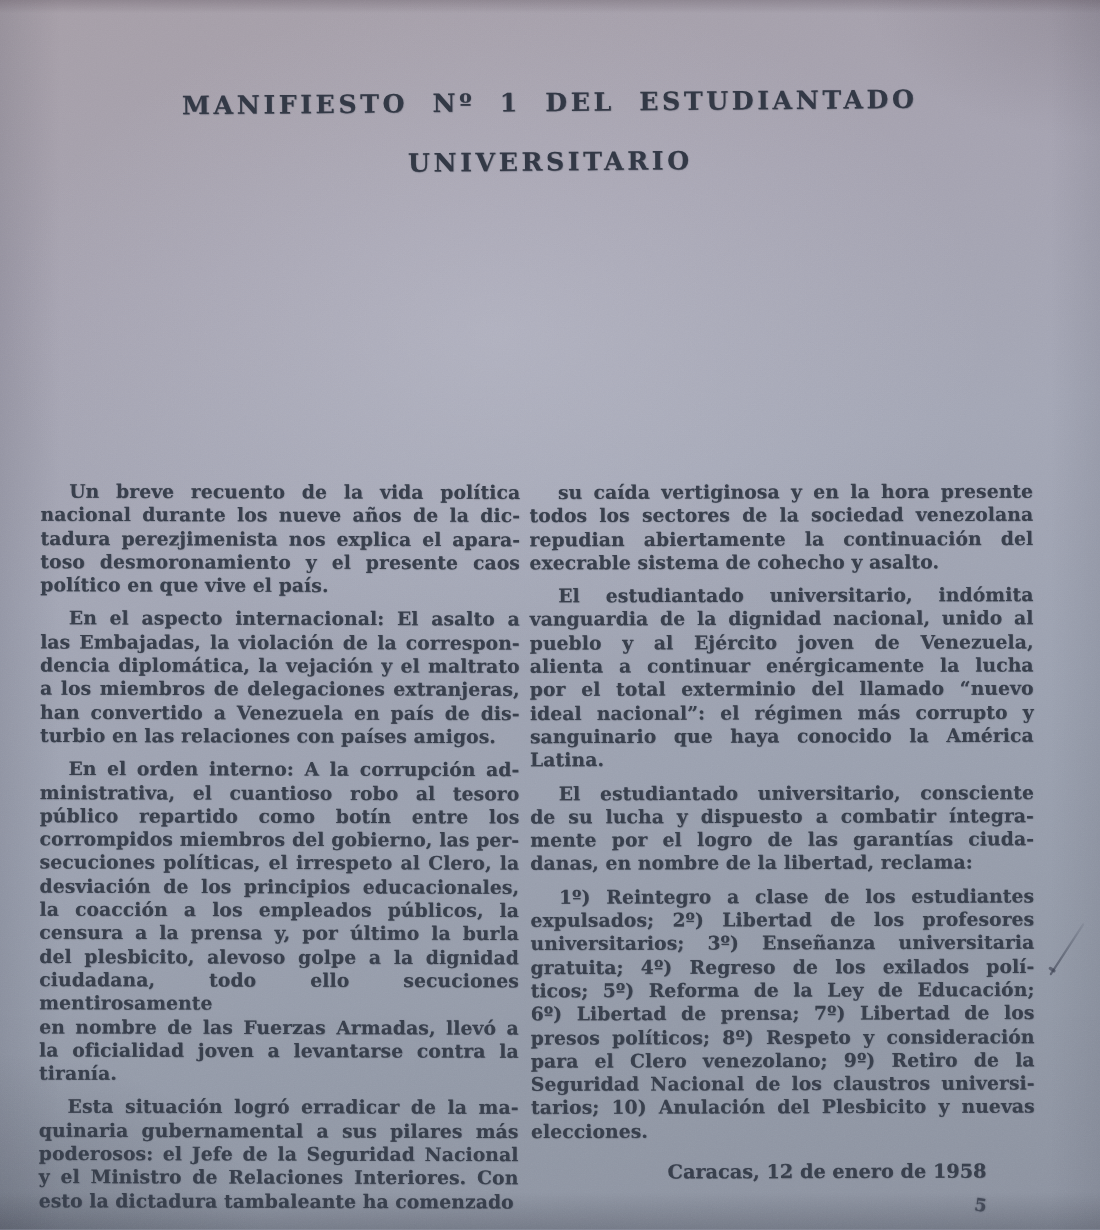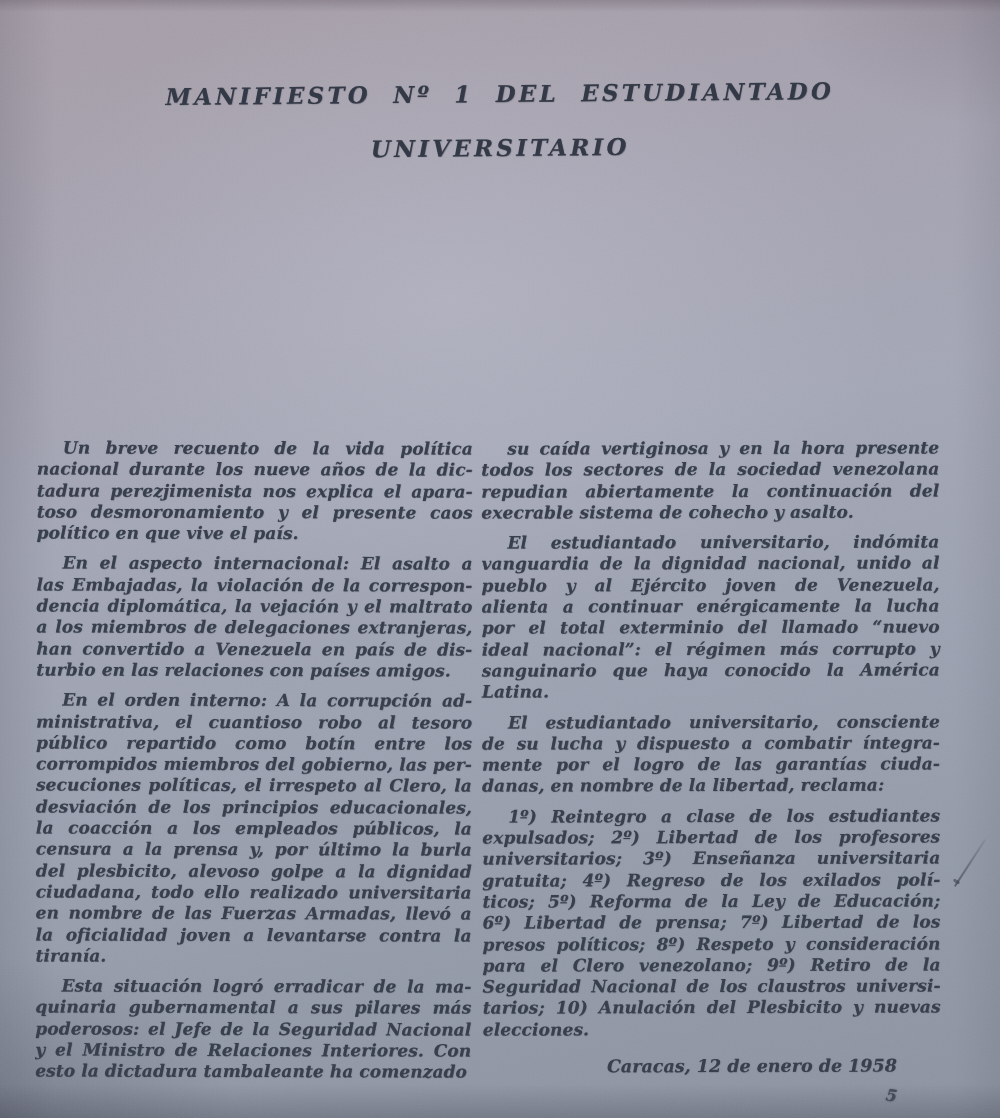--- a/index.html
+++ b/index.html
@@ -12,21 +12,20 @@
     position:relative;width:1000px;height:1118px;overflow:hidden;
     background:
       radial-gradient(ellipse 620px 430px at 45% 27%, rgba(205,208,222,0.30), rgba(205,208,222,0) 72%),
       radial-gradient(ellipse 340px 230px at 0% 100%, rgba(32,36,48,0.22), rgba(32,36,48,0) 70%),
       radial-gradient(ellipse 300px 180px at 100% 0%, rgba(70,60,72,0.18), rgba(70,60,72,0) 70%),
       linear-gradient(to bottom, rgba(86,74,86,0.30) 0px, rgba(86,74,86,0) 12px),
       linear-gradient(to top, rgba(40,44,56,0.26) 0px, rgba(40,44,56,0) 34px),
       linear-gradient(to right, rgba(58,58,74,0.14) 0px, rgba(58,58,74,0) 55px),
       linear-gradient(to left, rgba(58,58,74,0.10) 0px, rgba(58,58,74,0) 45px),
       linear-gradient(169deg, #a79fa8 0%, #a6a3b1 22%, #a4a7b6 42%, #9ca2b1 62%, #939aa8 82%, #8d93a1 100%);
-    font-style: italic;
   }
   .grain{position:absolute;inset:0;opacity:.07;pointer-events:none;}
   .title-block{
     position:absolute;top:80px;left:0;width:1000px;text-align:center;
     transform:rotate(-0.5deg);color:#333946;
   }
   .title-line1{
     font-size:23px;font-weight:700;letter-spacing:3.2px;word-spacing:11px;
     text-shadow:0.4px 0.4px 1px rgba(40,46,60,0.55);
   }
@@ -102,21 +101,21 @@
       <p class="para">
         <span class="ln first">En el orden interno: A la corrupción ad-</span>
         <span class="ln">ministrativa, el cuantioso robo al tesoro</span>
         <span class="ln">público repartido como botín entre los</span>
         <span class="ln">corrompidos miembros del gobierno, las per-</span>
         <span class="ln">secuciones políticas, el irrespeto al Clero, la</span>
         <span class="ln">desviación de los principios educacionales,</span>
         <span class="ln">la coacción a los empleados públicos, la</span>
         <span class="ln">censura a la prensa y, por último la burla</span>
         <span class="ln">del plesbicito, alevoso golpe a la dignidad</span>
-        <span class="ln">ciudadana, todo ello realizado universitaria</span>
+        <span class="ln">ciudadana, todo ello secuciones mentirosamente</span>
         <span class="ln">en nombre de las Fuerzas Armadas, llevó a</span>
         <span class="ln">la oficialidad joven a levantarse contra la</span>
         <span class="ln last">tiranía.</span>
       </p>
       <p class="para">
         <span class="ln first">Esta situación logró erradicar de la ma-</span>
         <span class="ln">quinaria gubernamental a sus pilares más</span>
         <span class="ln">poderosos: el Jefe de la Seguridad Nacional</span>
         <span class="ln">y el Ministro de Relaciones Interiores. Con</span>
         <span class="ln last">esto la dictadura tambaleante ha comenzado</span>

